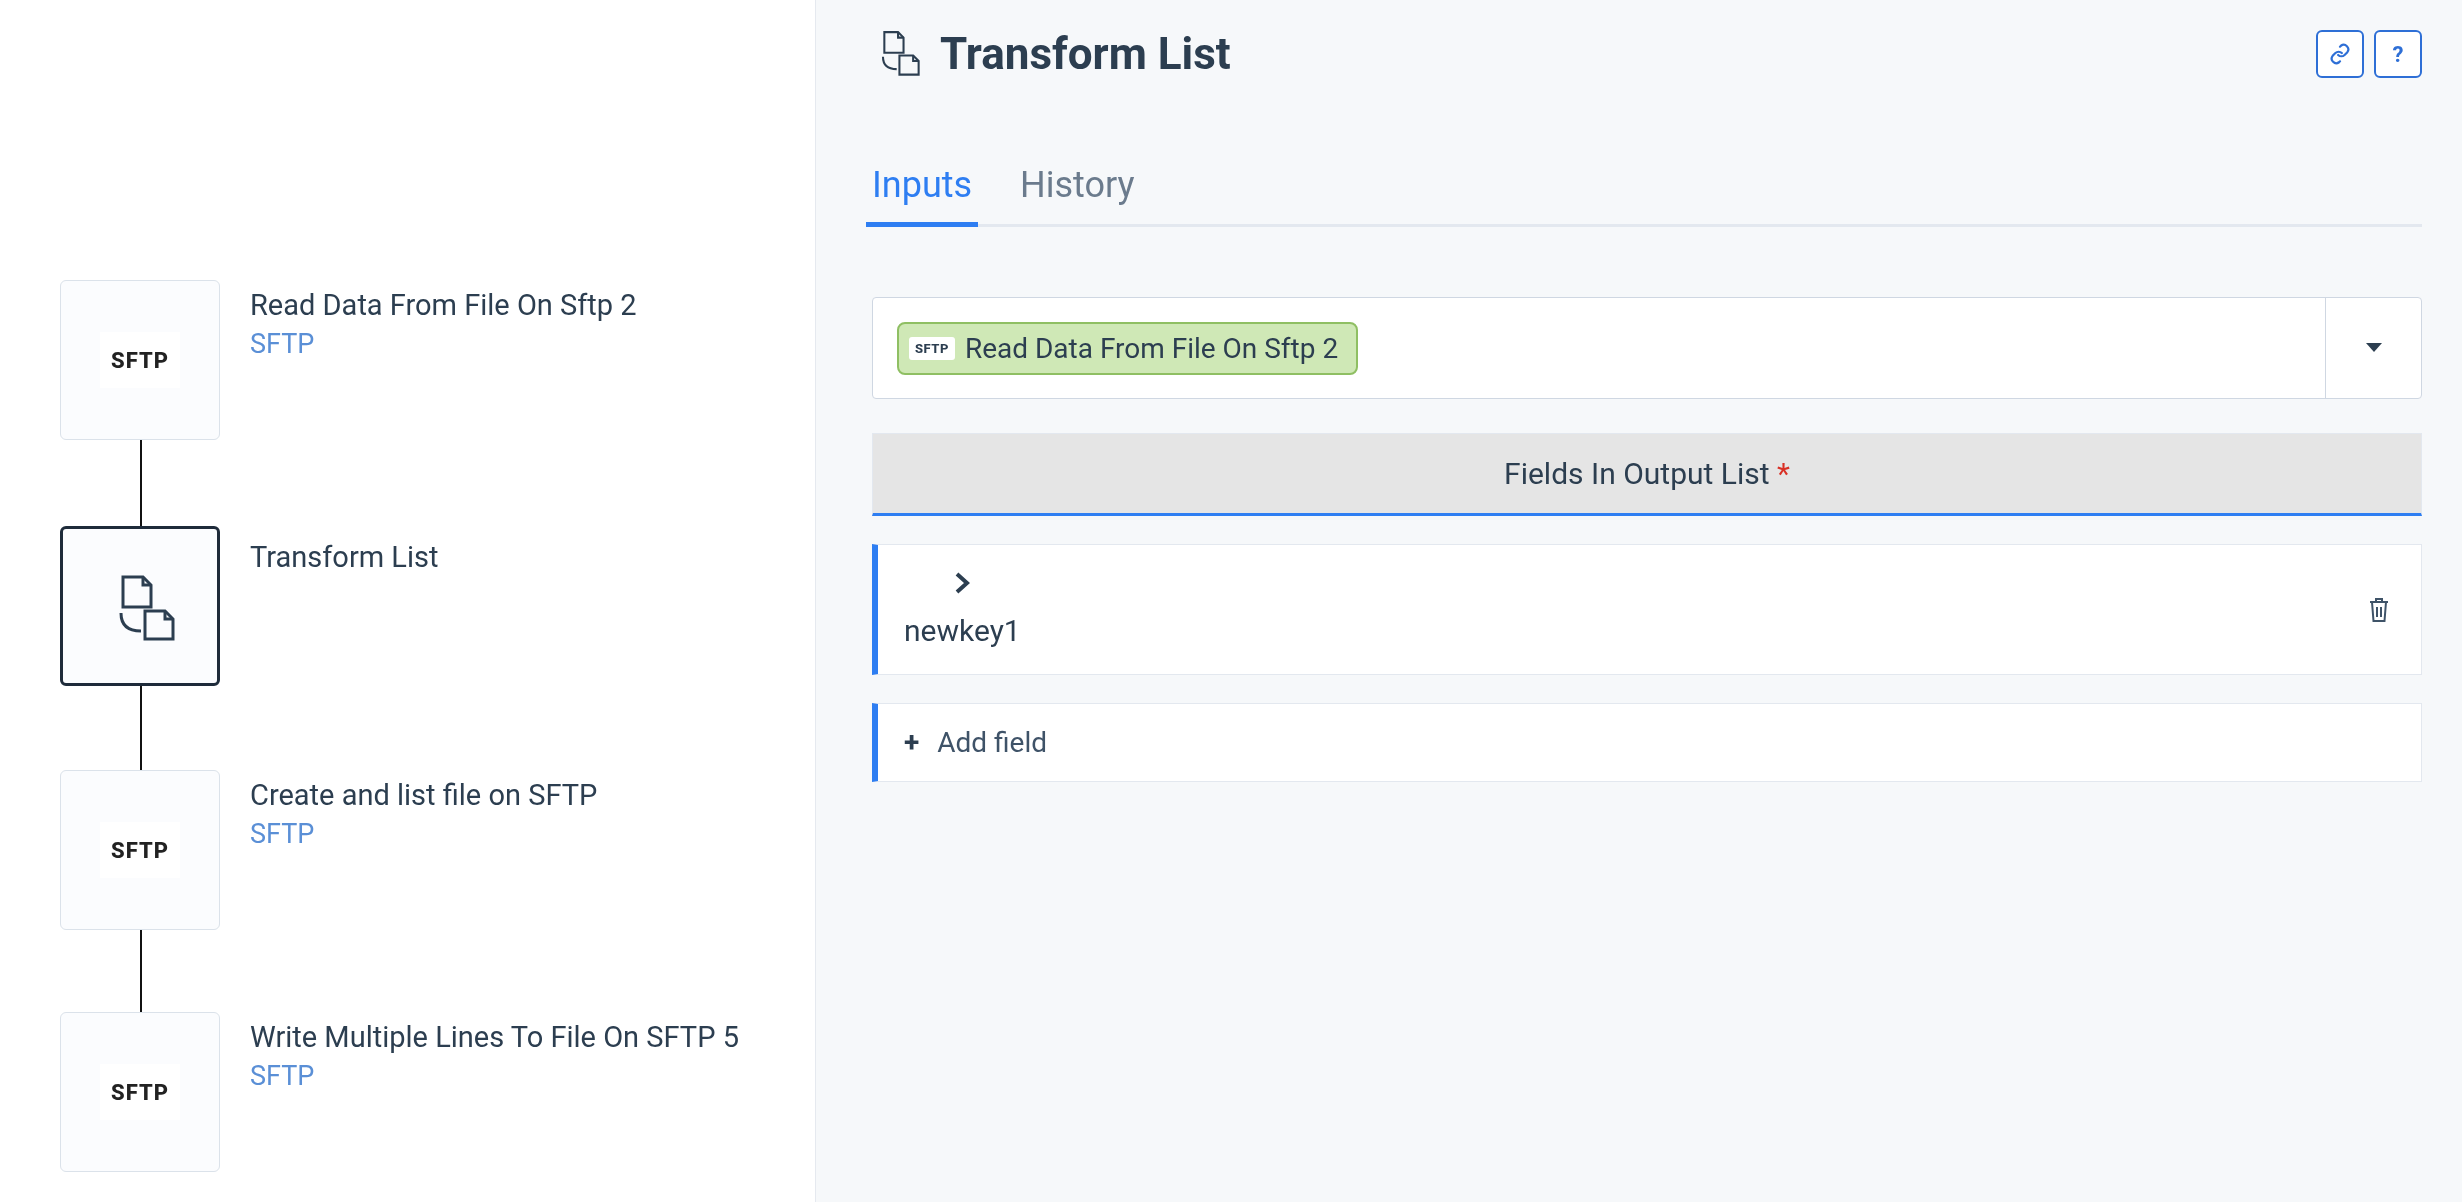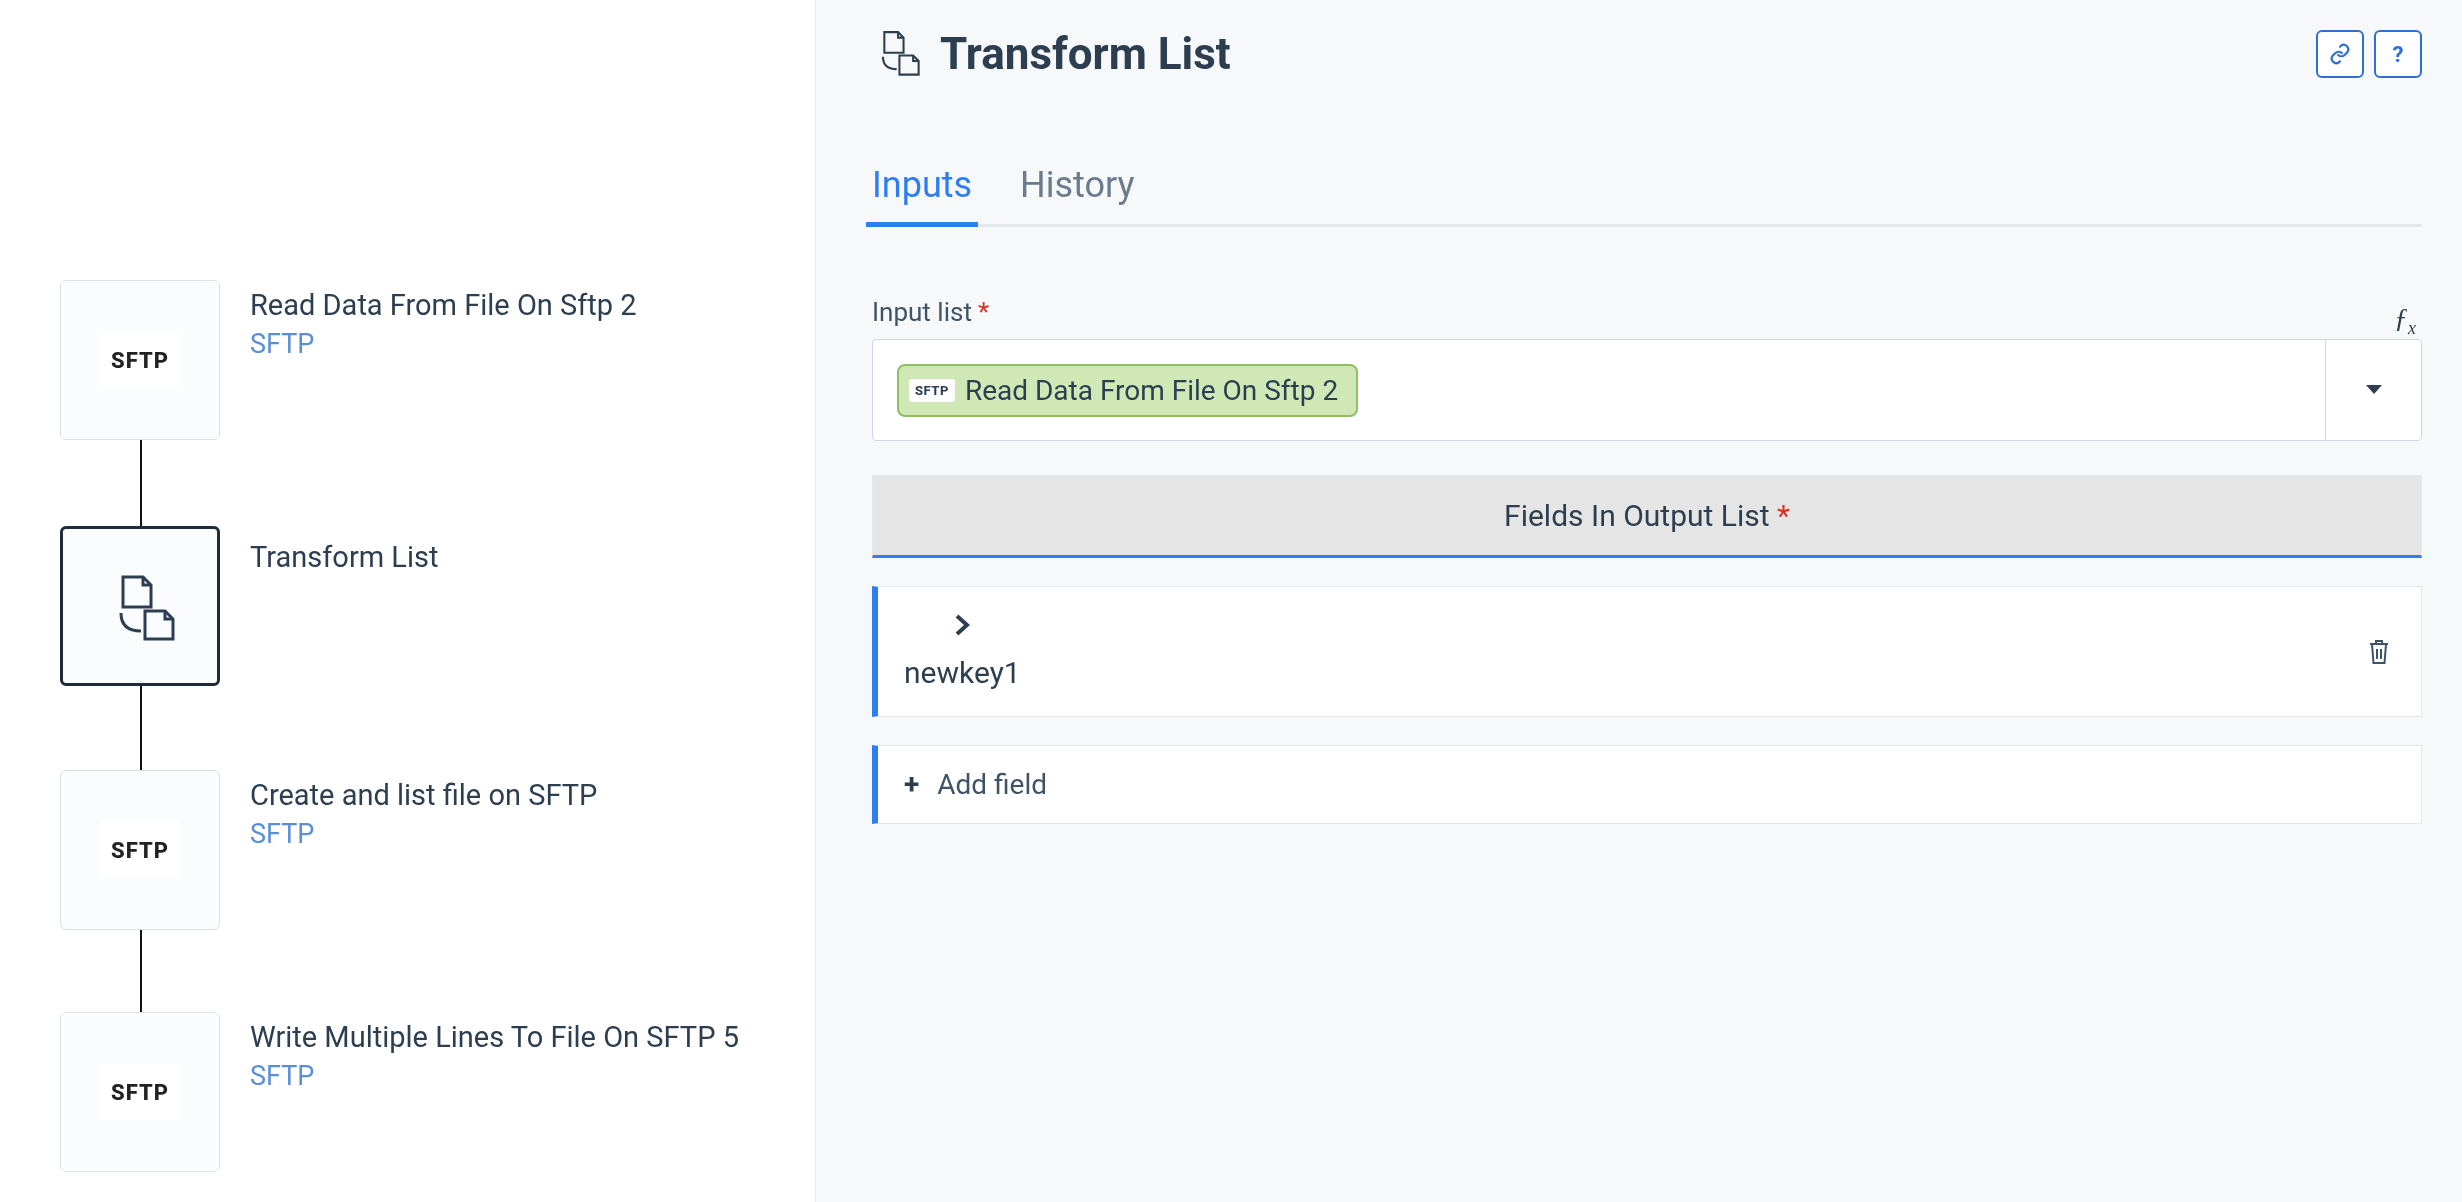--- a/index.html
+++ b/index.html
@@ -353,27 +353,20 @@
     </div>
   </div>
 
   <div class="tabs">
     <div class="tab active">Inputs</div>
     <div class="tab">History</div>
   </div>
 
   <div class="form-area">
 
-    <div class="label-row">
-      <div class="field-label">
-        <span>Input list</span>
-          <span class="req">*</span>
-      </div>
-      <div class="fx-btn">ƒ<sub style="font-size:18px;">x</sub></div>
-    </div>
 
     <div class="input-select">
       <div class="input-select-main">
         <span class="chip">
           <span class="chip-badge">SFTP</span>
           <span>Read Data From File On Sftp 2</span>
         </span>
       </div>
       <div class="input-select-toggle">
         <svg width="20" height="14" viewBox="0 0 20 14">

